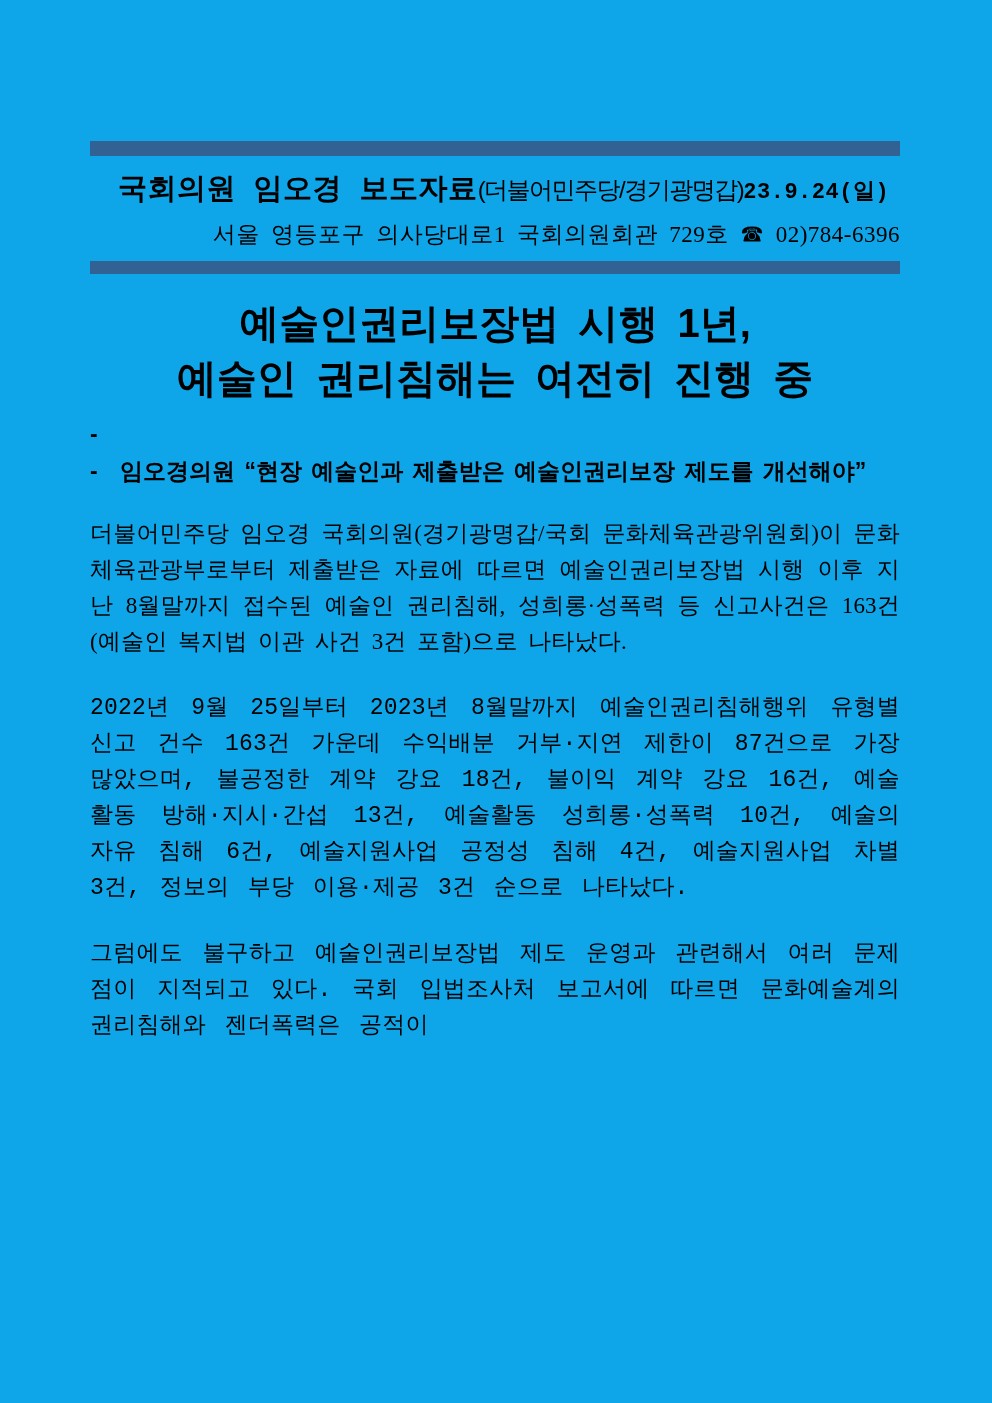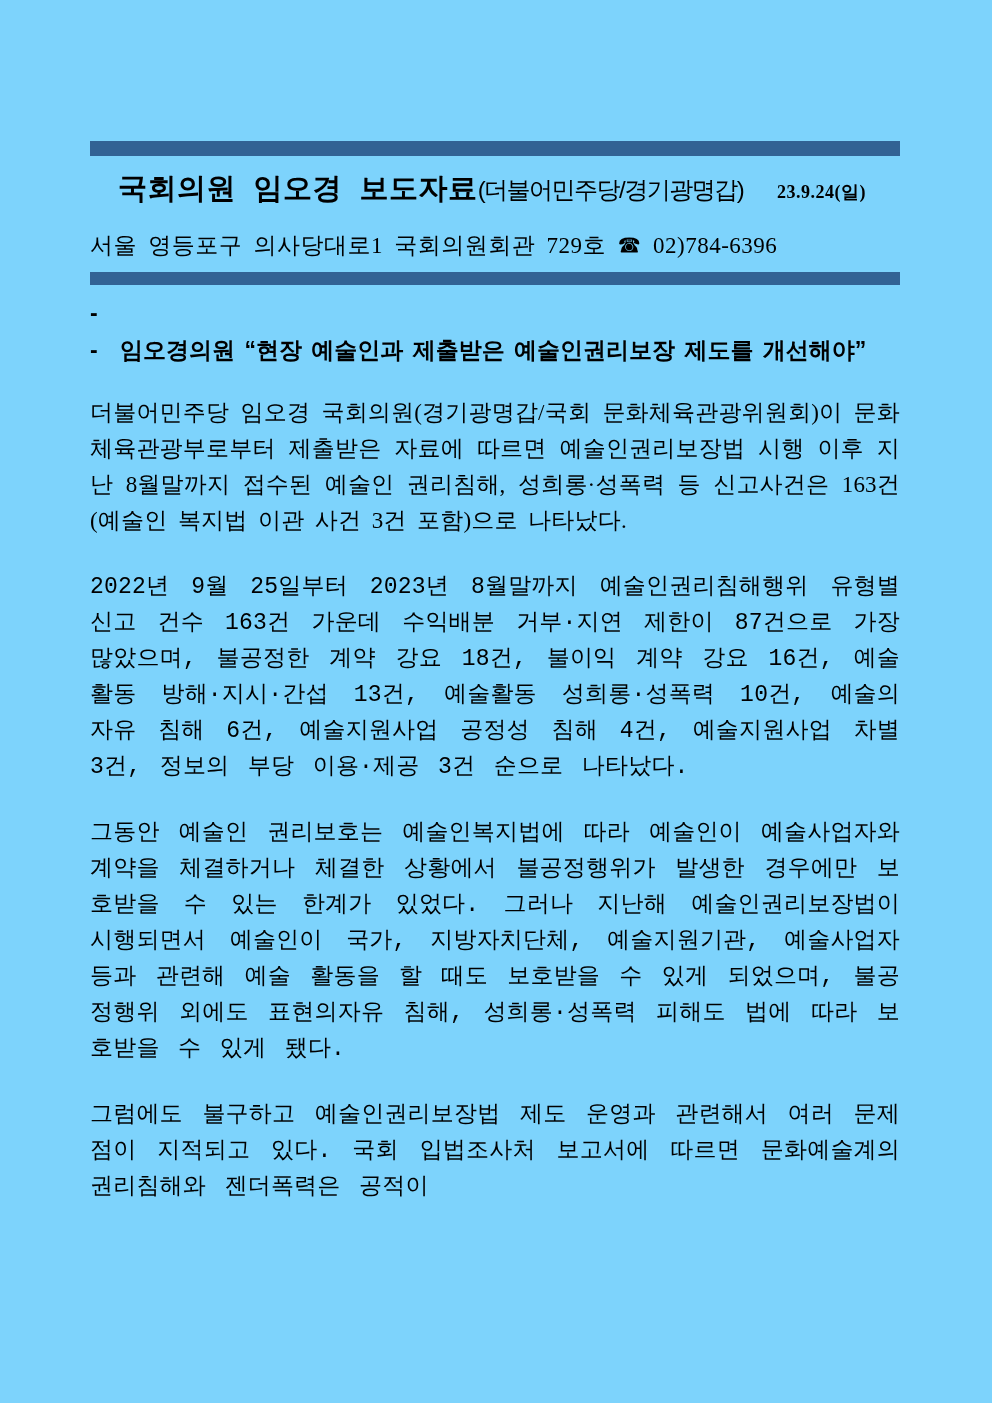--- a/index.html
+++ b/index.html
@@ -2,21 +2,21 @@
 <html lang="ko" style="--accent: #326294;"><head>
 <meta charset="utf-8">
 <style>
   * { margin: 0; padding: 0; box-sizing: border-box; }
   html, body { background: #ffffff; }
   .page {
     position: relative;
     width: 992px;
     height: 1403px;
     margin: 0 auto;
-    background: #7dd3fc;
+    background: #0ea5e9;
     color: #000000;
     font-family: "Liberation Serif", serif;
     overflow: hidden;
   }
   .content { padding: 0 92px 0 90px; }
 
   
   .masthead { margin-top: 141px; }
   .rule {
     height: 15px;
@@ -37,28 +37,28 @@
     word-spacing: 9px;
   }
   .mast-paren {
     font-size: 24px;
     font-weight: 400;
     letter-spacing: -1.5px;
   }
   .mast-date {
     margin-left: auto;
     padding-right: 34px;
-    font-family: Liberation Serif, serif;
-    font-size: 18px;
+    font-family: Liberation Mono, monospace;
+    font-size: 22px;
     font-weight: 600;
     letter-spacing: 0.5px;
   }
   .mast-address {
-    margin-top: 20px;
-    text-align: left;
+    margin-top: 9px;
+    text-align: right;
     font-size: 23px;
     letter-spacing: 0.5px;
     word-spacing: 5px;
   }
   .phone-icon { font-size: 24px; }
 
   
   .headline {
     margin-top: 22px;
     text-align: center;
@@ -112,33 +112,36 @@
       <div class="mast-address">
         <span>서울 영등포구 의사당대로1 국회의원회관 729호</span>
         <span class="phone-icon">☎</span>
         <span>02)784-6396</span>
       </div>
 
       <div class="rule bottom"></div>
     </header>
 
     <main>
+      <h1 class="headline">
+        <span class="hl-line">예술인권리보장법 시행 1년,</span>
+        <span class="hl-line">예술인 권리침해는 여전히 진행 중</span>
+      </h1>
 
       <div class="subpoints">
         <div class="subpoint">
           <span class="dash">-</span>
         </div>
         <div class="subpoint">
           <span class="dash">-</span>
           <span>임오경의원 “현장 예술인과 제출받은 예술인권리보장 제도를 개선해야”</span>
         </div>
       </div>
 
       <div class="body-text">
         <p>더불어민주당 임오경 국회의원(경기광명갑/국회 문화체육관광위원회)이 문화체육관광부로부터 제출받은 자료에 따르면 예술인권리보장법 시행 이후 지난 8월말까지 접수된 예술인 권리침해, 성희롱·성폭력 등 신고사건은 163건(예술인 복지법 이관 사건 3건 포함)으로 나타났다.</p>
         <p>2022년 9월 25일부터 2023년 8월말까지 예술인권리침해행위 유형별 신고 건수 163건 가운데 수익배분 거부·지연 제한이 87건으로 가장 많았으며, 불공정한 계약 강요 18건, 불이익 계약 강요 16건, 예술활동 방해·지시·간섭 13건, 예술활동 성희롱·성폭력 10건, 예술의 자유 침해 6건, 예술지원사업 공정성 침해 4건, 예술지원사업 차별 3건, 정보의 부당 이용·제공 3건 순으로 나타났다.</p>
-        <p>그동안 예술인 권리보호는 예술인복지법에 따라 예술인이 예술사업자와 계약을 체결하거나 체결한 상황에서 불공정행위가 발생한 경우에만 보호받을 수 있는 한계가 있었다. 그러나 지난해 예술인권리보장법이 시행되면서 예술인이 국가, 지방자치단체, 예술지원기관, 예술사업자 등과 관련해 예술 활동을 할 때도 보호받을 수 있게 되었으며, 불공정행위 외에도 표현의자유 침해, 성희롱·성폭력 피해도 법에 따라 보호받을 수 있게 됐다.</p>
         <p>그럼에도 불구하고 예술인권리보장법 제도 운영과 관련해서 여러 문제점이 지적되고 있다. 국회 입법조사처 보고서에 따르면 문화예술계의 권리침해와 젠더폭력은 공적이</p>
       </div>
     </main>
 
   </div>
 </div>
 
 </body></html>

